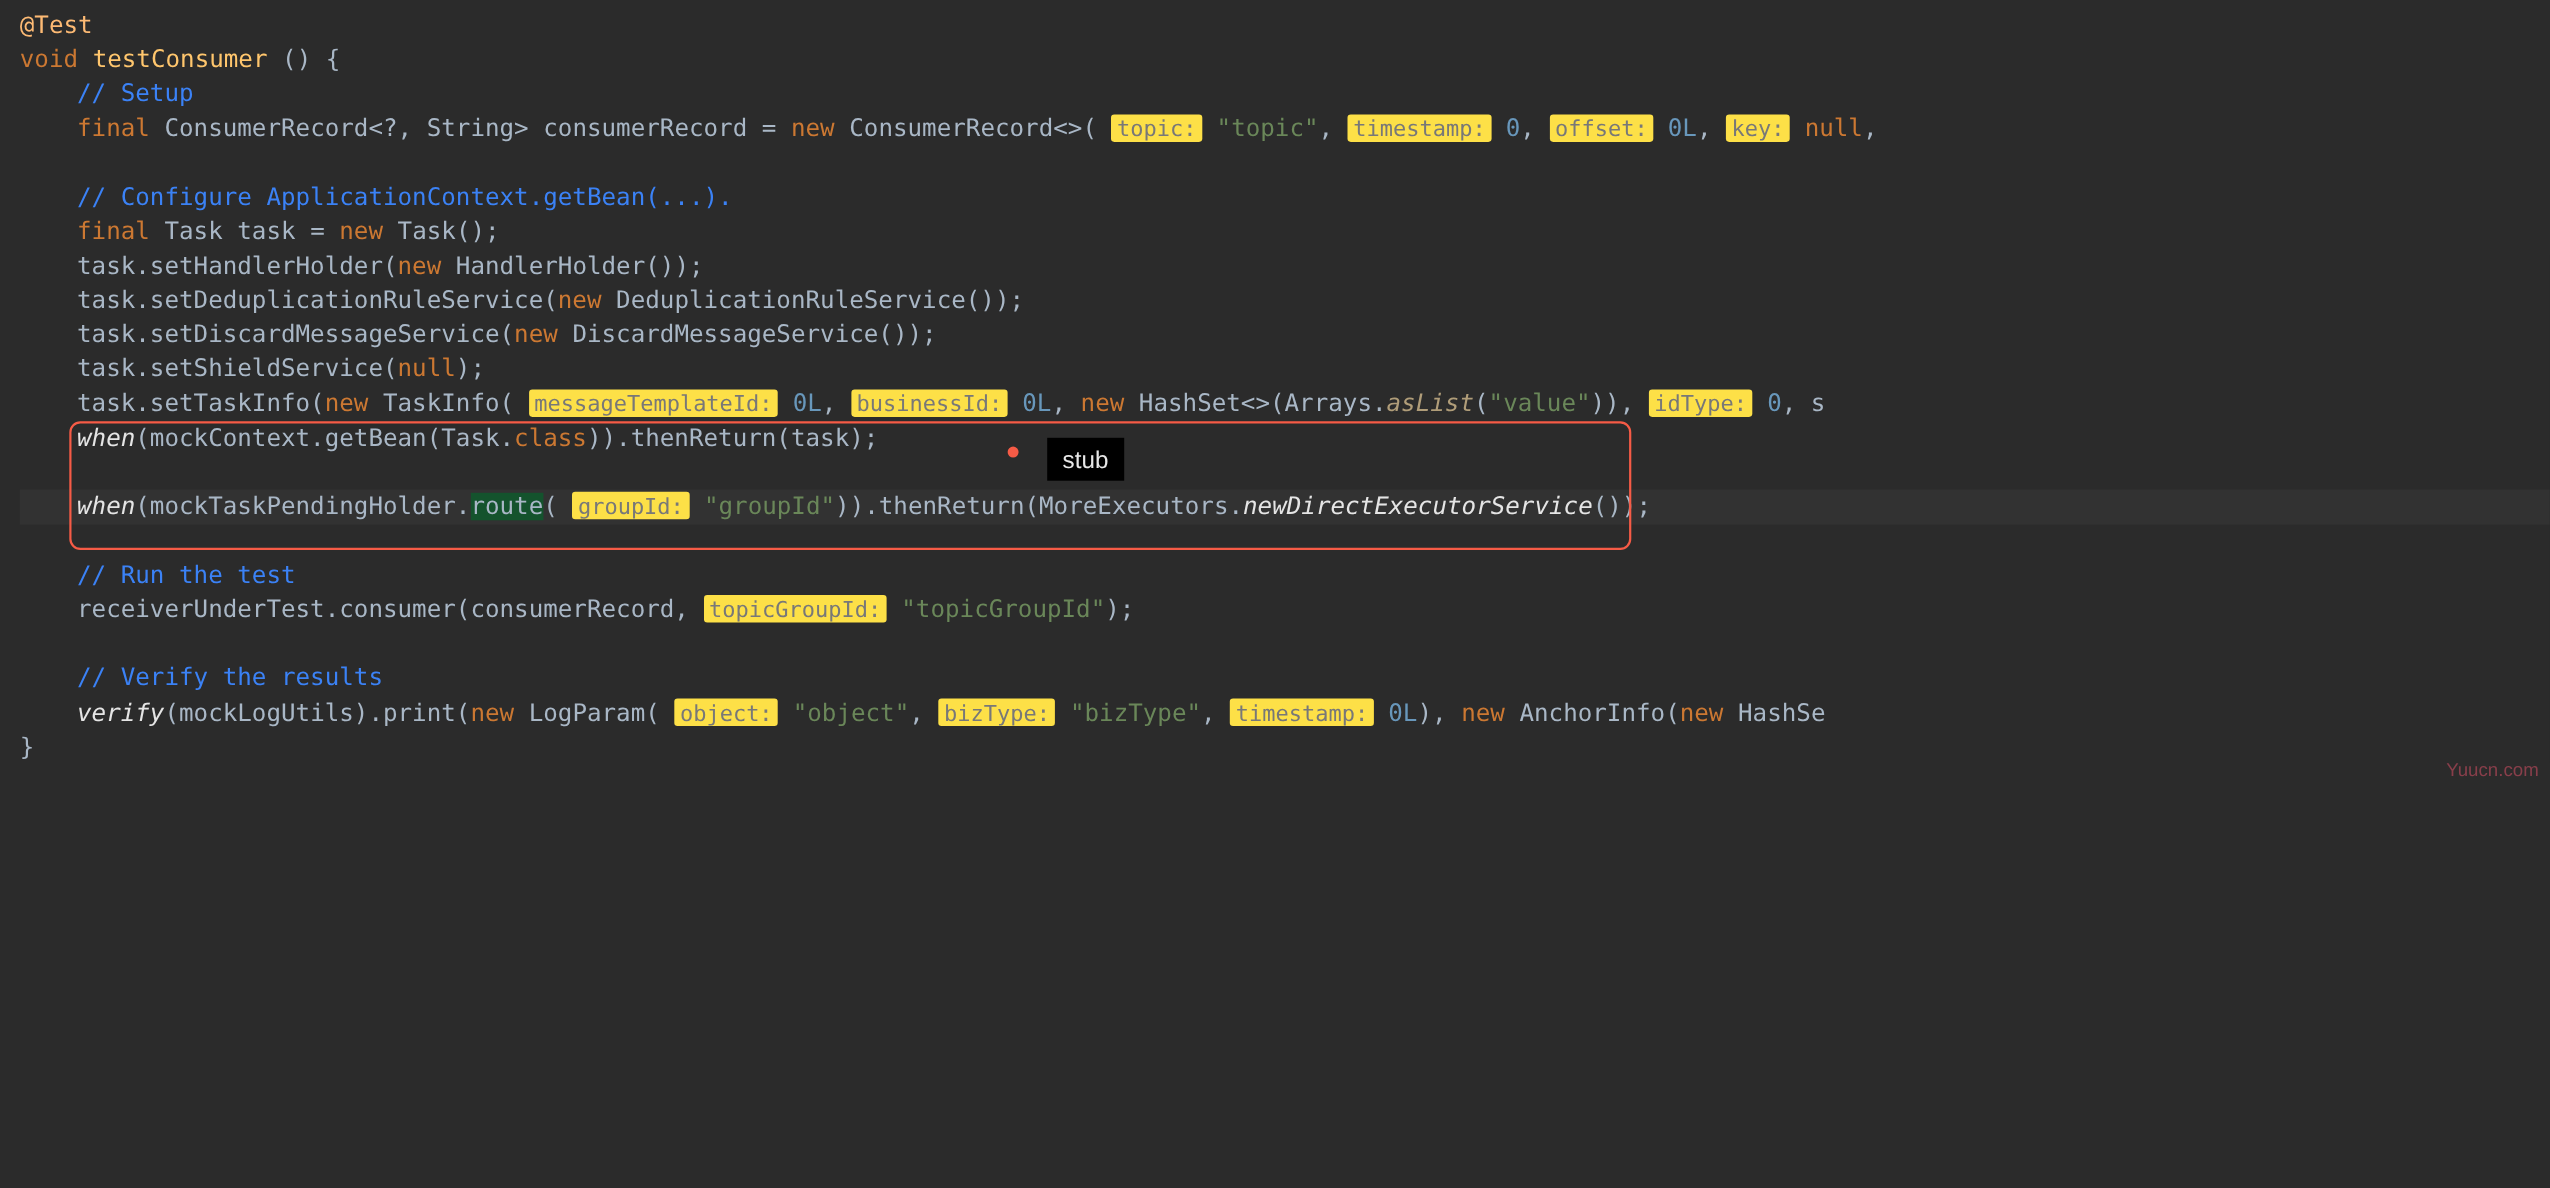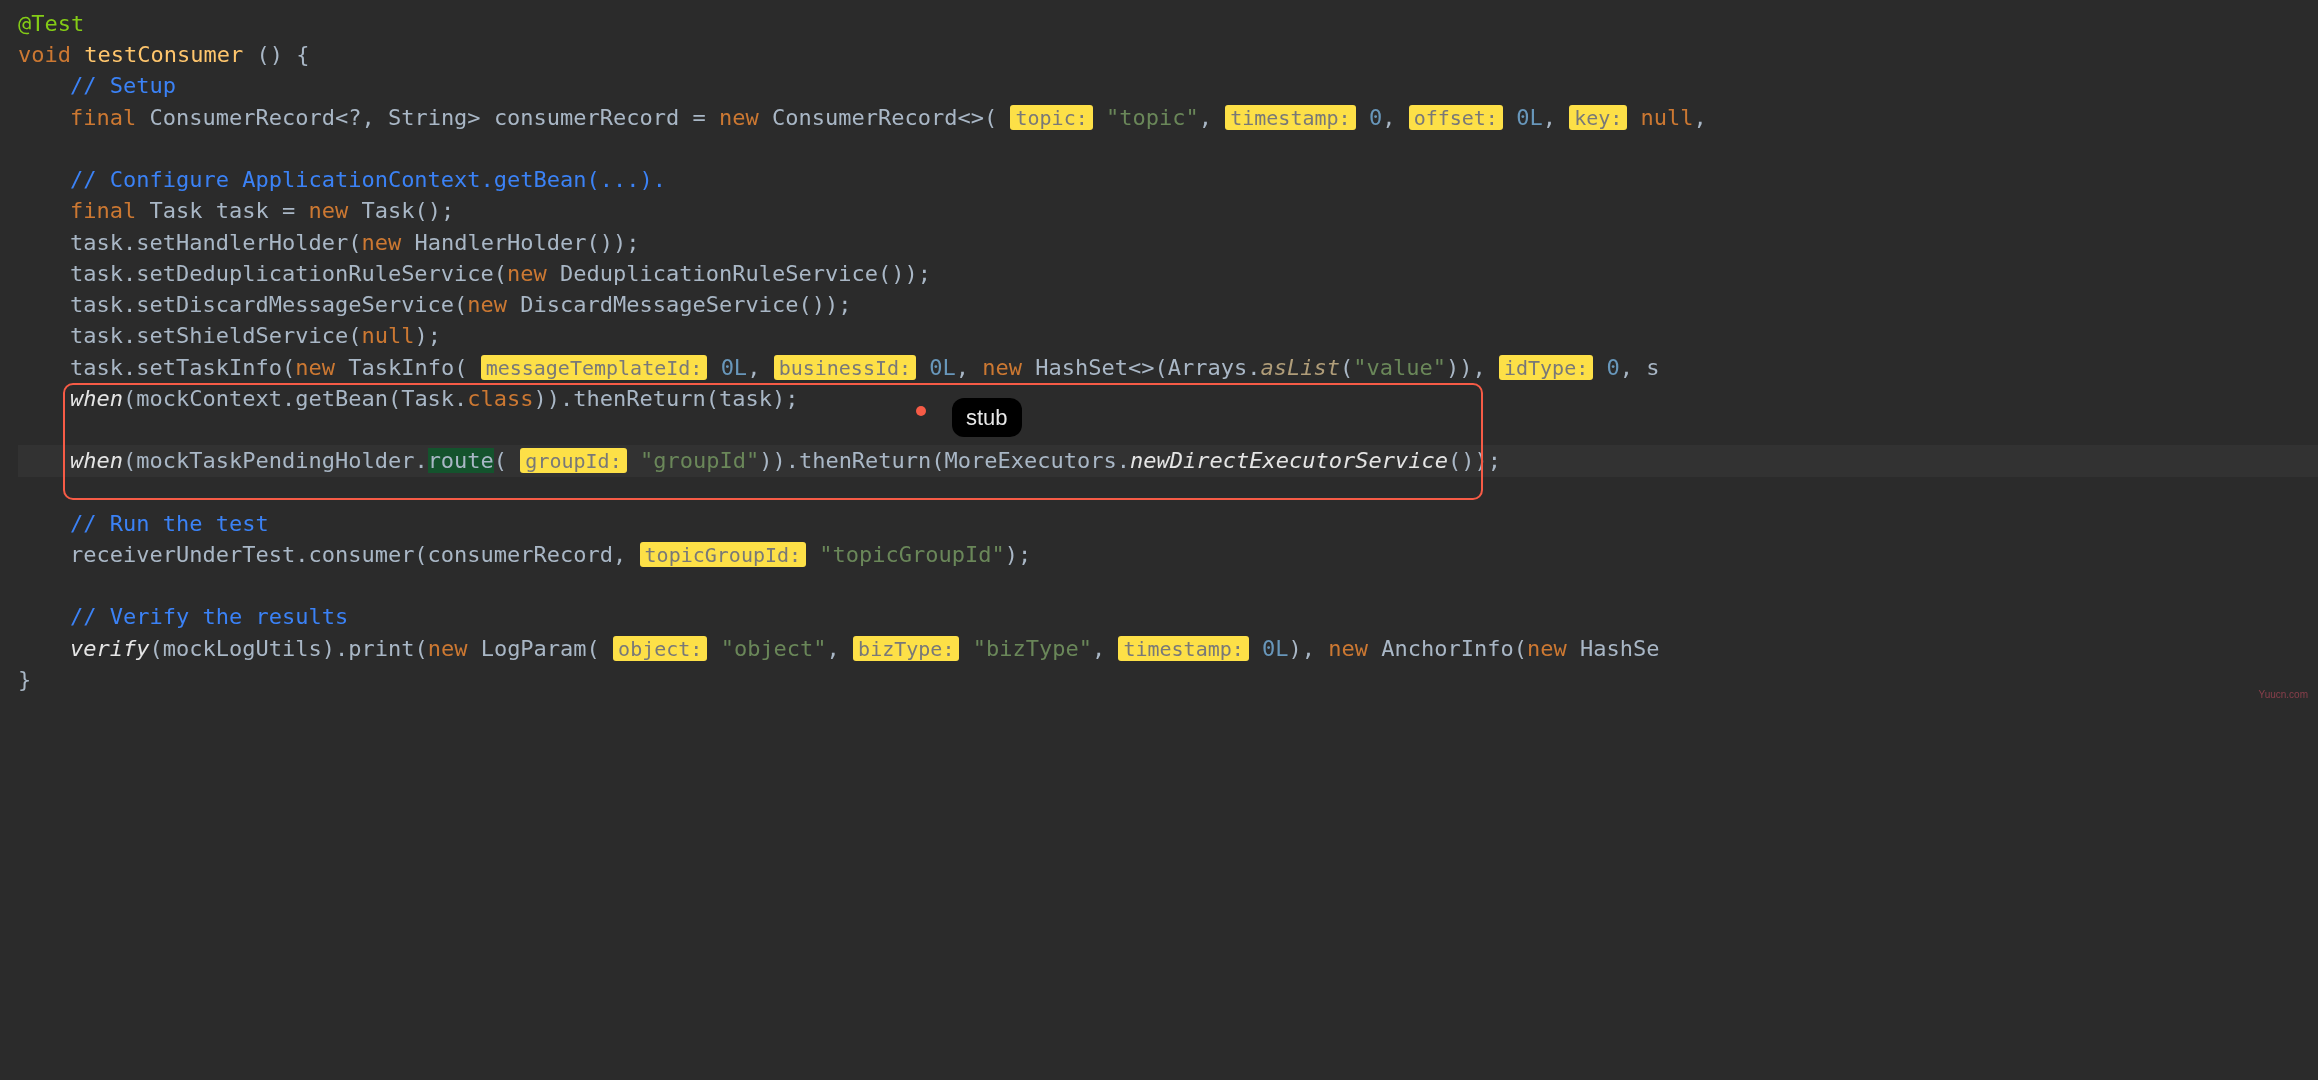--- a/index.html
+++ b/index.html
@@ -19,21 +19,21 @@
     }
     .line {
       min-height: 31px;
     }
     .line-active {
       background: #323232;
     }
     .indent1 { padding-left: 52px; }
     .indent0 { padding-left: 0; }
 
-    .annotation { color: #84cc16; }
+    .annotation { color: #fdba74; }
     .keyword { color: #cc7832; }
     .method-decl { color: #ffc66d; }
     .comment { color: #3b82f6; }
     .string { color: #6a8759; }
     .number { color: #6897bb; }
     .param-hint { color: #787878; background: #fde047; padding: 1px 5px 0 5px; border-radius: 3px; font-size: 20px; }
     .static-method { font-style: italic; color: #e5e5e5; }
     .static-method-gold { font-style: italic; color: #b09d79; }
     .null-kw { color: #cc7832; }
     .highlight-route { background: #14532d; }
@@ -50,29 +50,29 @@
       width: 10px;
       height: 10px;
       background: #f65b46;
       border-radius: 50%;
     }
     .stub-label {
       position: absolute;
       background: #000;
       color: #e8e8e8;
       padding: 4px 14px;
-      border-radius: 12px;
+      border-radius: 0;
       font-family: sans-serif;
       font-size: 22px;
     }
     .watermark {
       position: absolute;
       color: #b04758;
       font-family: sans-serif;
-      font-size: 10px;
+      font-size: 17px;
       opacity: 0.7;
     }
   </style>
 </head>
 <body>
 
 <div class="line indent0">
   <span class="annotation">@Test</span>
 </div>
 

